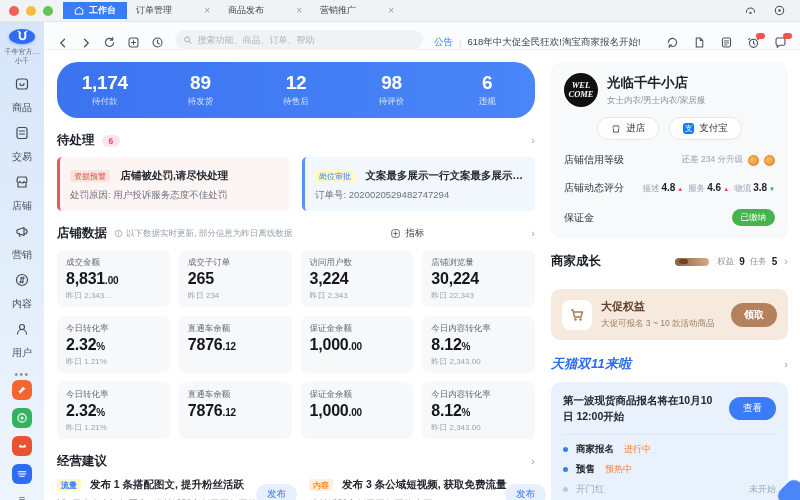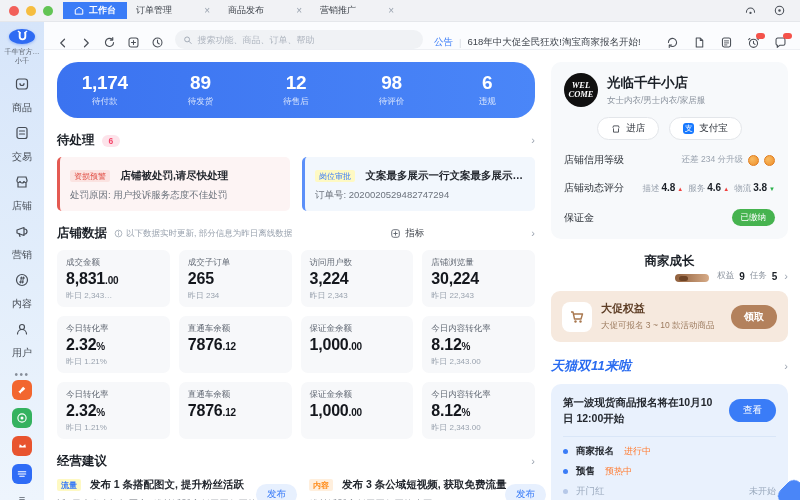--- a/index.html
+++ b/index.html
@@ -103,22 +103,22 @@
   .shop-row .right { margin-left:auto; display:flex; align-items:center; gap:5px; }
   .credit-hint { font-size:8.5px; color:#9aa3af; }
   .medal { width:11px; height:11px; border-radius:50%; background:radial-gradient(circle at 35% 35%, #f8bb62, #ef8f2a); border:1px solid #e07c1d; }
   .dsr-group { margin-left:8px; display:flex; align-items:center; gap:7px; }
   .dsr { display:flex; align-items:baseline; gap:2px; }
   .dsr .k { font-size:8.5px; color:#9aa3af; }
   .dsr .v { font-size:10px; font-weight:700; color:#1b2027; }
   .arr { font-size:6px; } .arr.up { color:#f0413e; } .arr.down { color:#2bb24c; }
   .green-pill { background:#46b34f; color:#fff; font-size:8.5px; border-radius:9px; padding:2.5px 9px; }
 
-  .growth-head { display:flex; align-items:center; margin-top:14px; margin-bottom:9px;flex-direction:column; }
-  .g-right { margin-left:auto; display:flex; align-items:flex-end; gap:5px; font-size:8.5px; color:#8b939e; }
+  .growth-head { display:flex; align-items:center; margin-top:14px; margin-bottom:19px; }
+  .g-right { margin-left:auto; display:flex; align-items:center; gap:5px; font-size:8.5px; color:#8b939e; }
   .g-num { font-size:10px; font-weight:700; color:#1b2027; }
   .g-bar { width:34px; height:8px; border-radius:4px; background:linear-gradient(90deg,#8f5f3c,#d7ab87); position:relative; margin-right:3px; }
   .g-bar::before { content:""; position:absolute; left:4px; top:1.5px; width:9px; height:5px; border-radius:3px; background:#6e4426; }
 
   .promo-card { background:#f6e9de; border-radius:9px; padding:10px 11px; display:flex; align-items:center; gap:9px; }
   .promo-ic { width:30px; height:30px; background:#fff; border-radius:8px; display:flex; align-items:center; justify-content:center; flex:none; }
   .promo-title { font-size:11px; font-weight:700; color:#5f3f27; }
   .promo-desc { font-size:8.5px; color:#9c7b5f; margin-top:4px; }
   .promo-btn { margin-left:auto; background:#b3815c; color:#fff; font-size:10px; border:none; border-radius:13px; padding:5px 13px; flex:none; font-family:inherit;font-weight:bold; }
 

